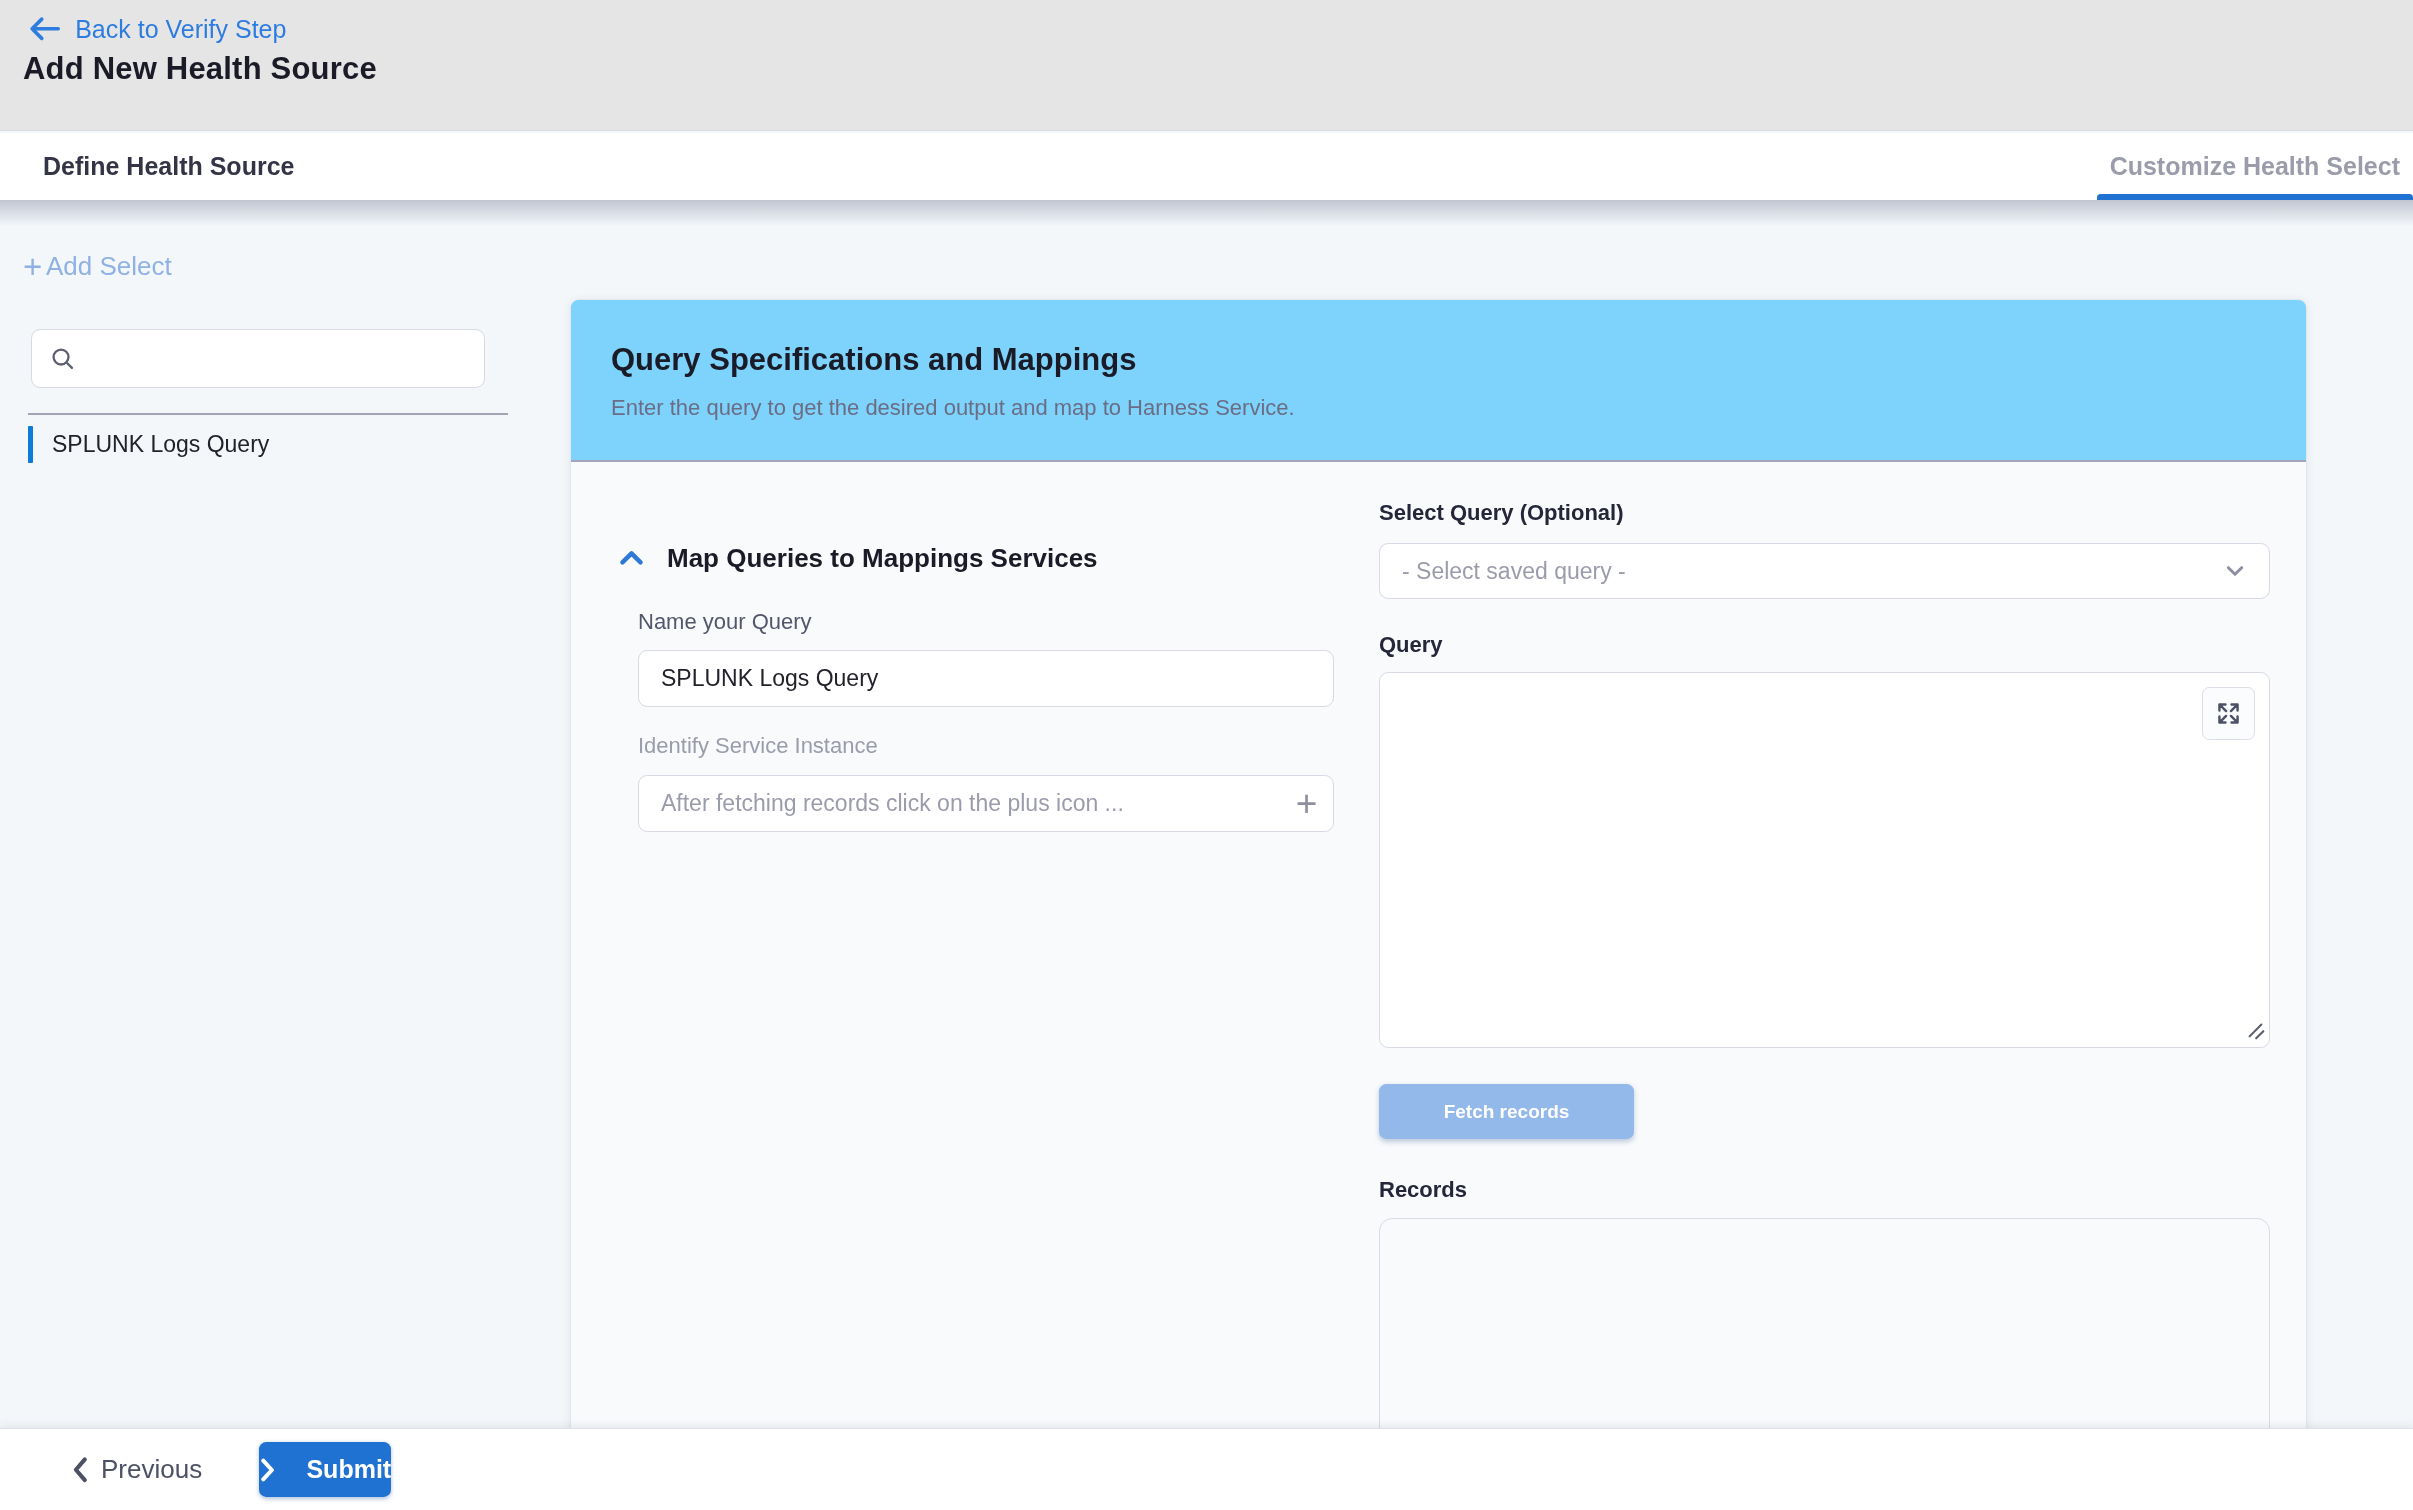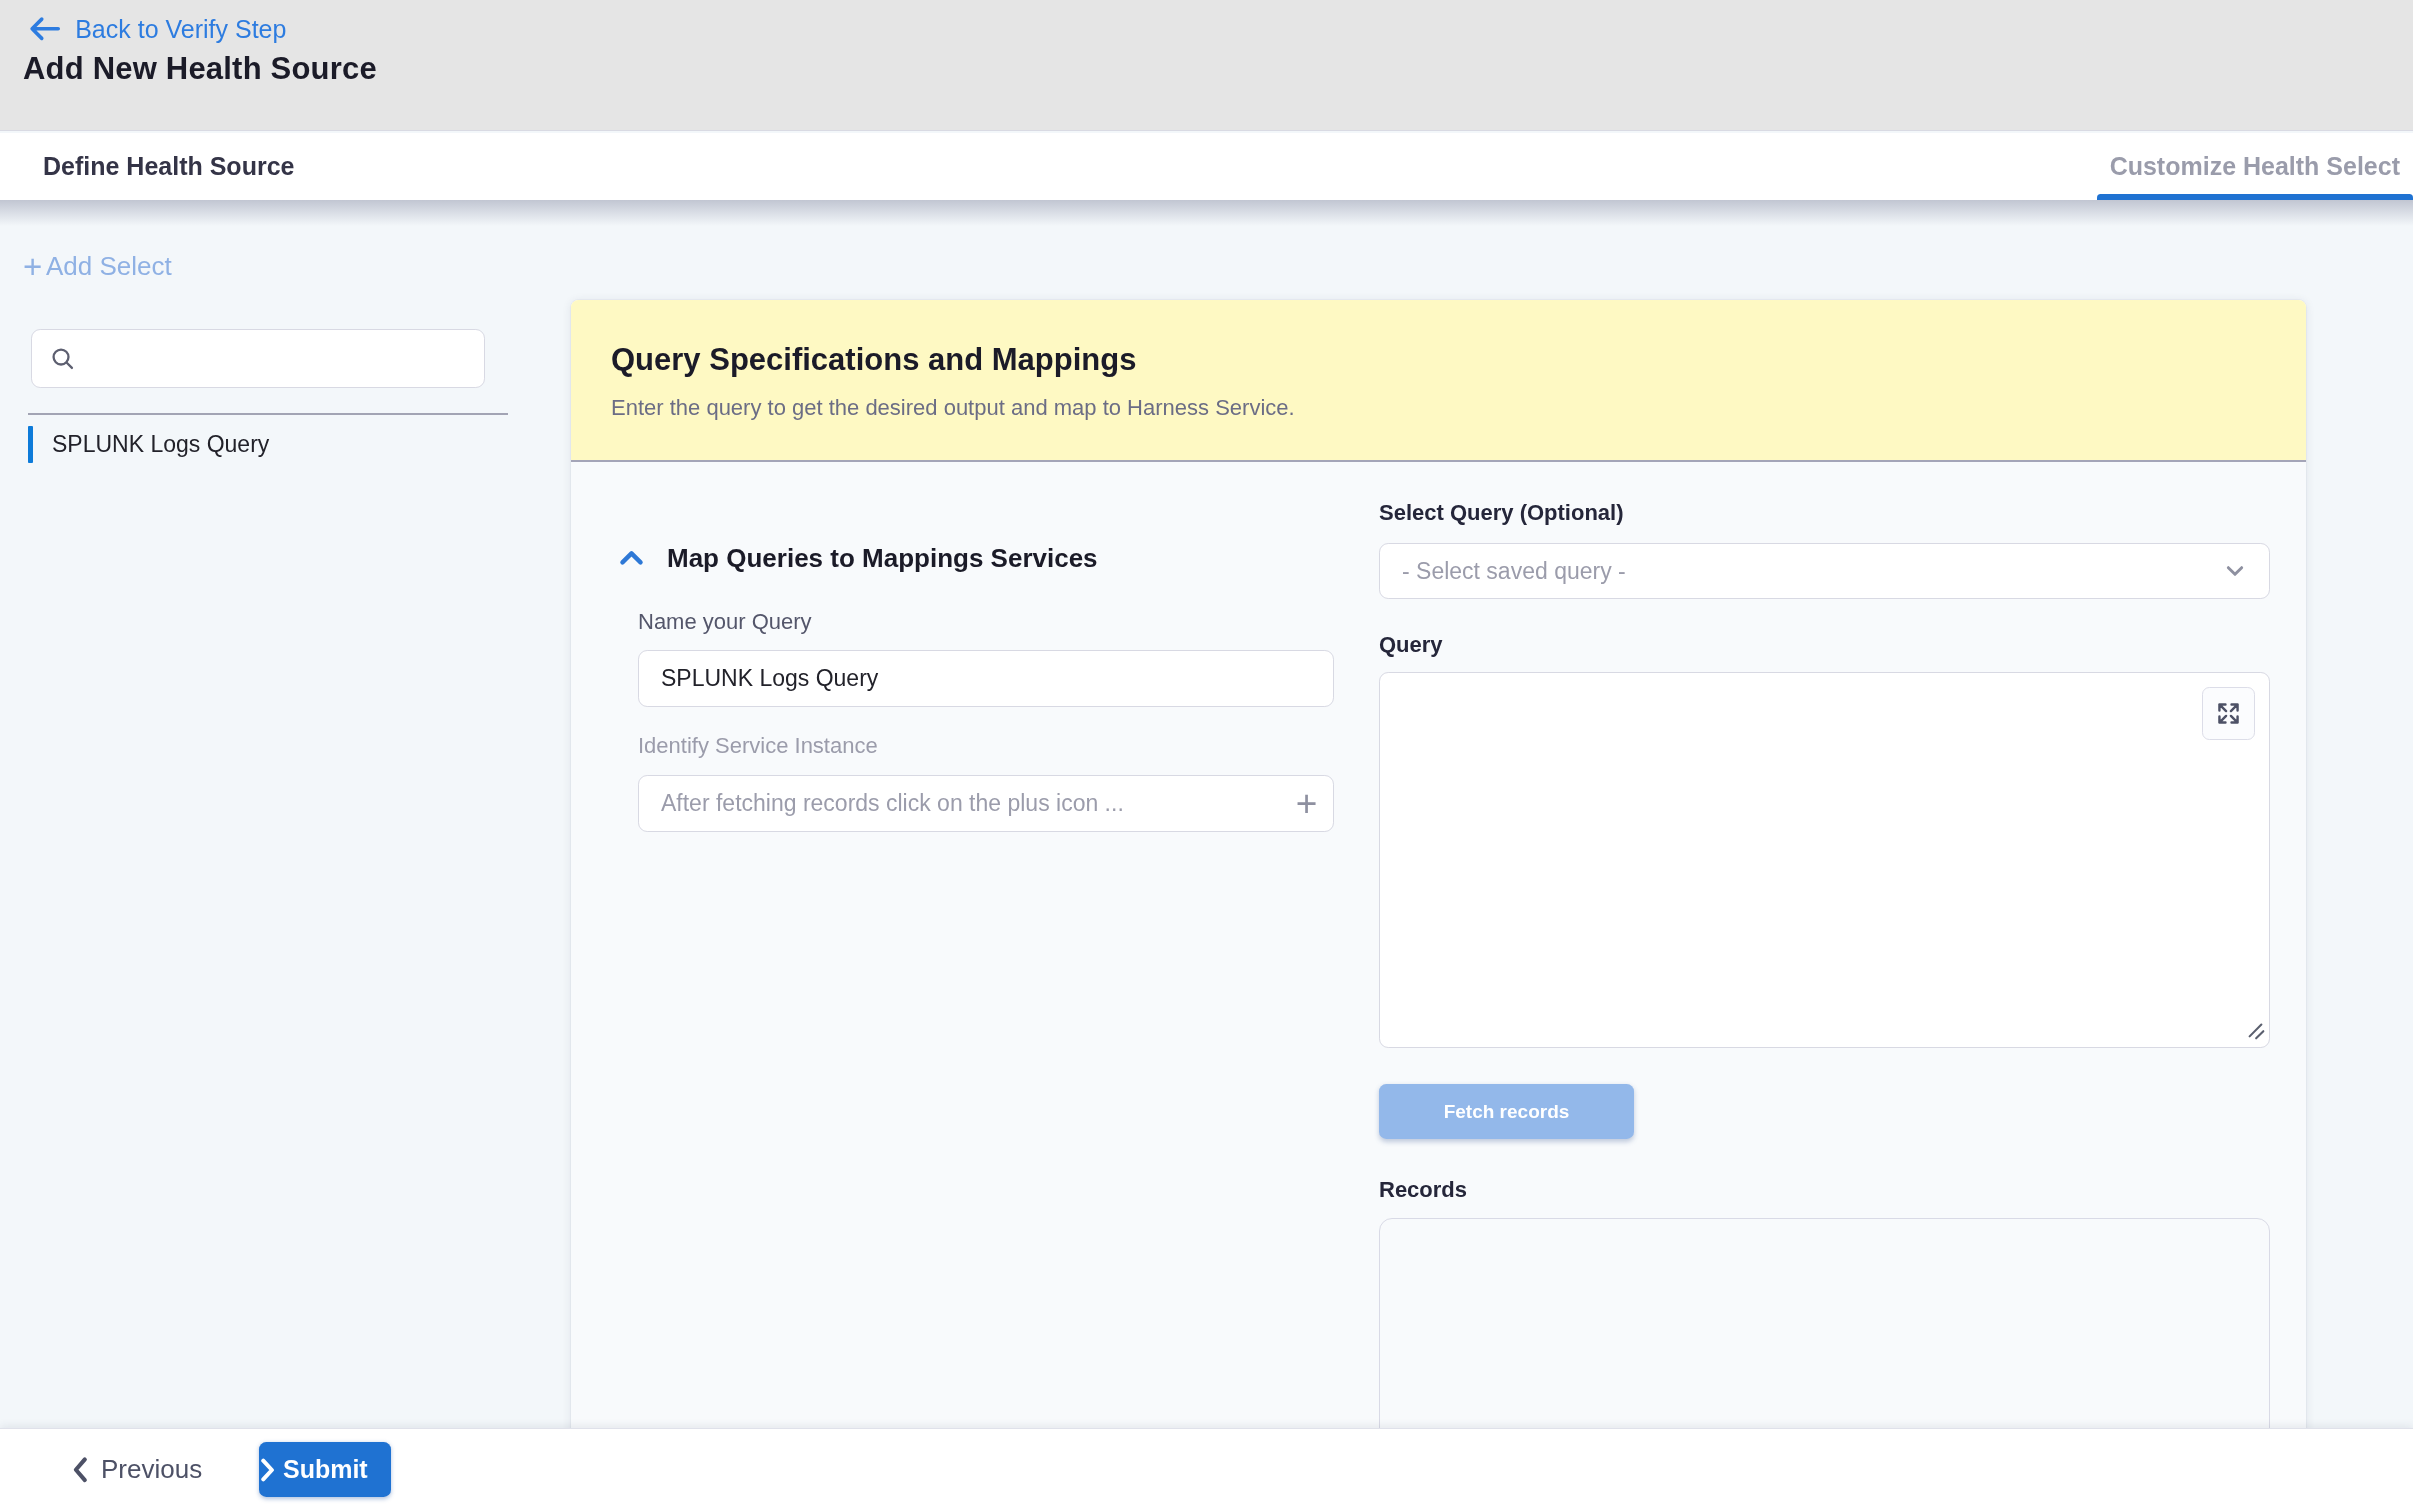--- a/index.html
+++ b/index.html
@@ -82,21 +82,21 @@
   }
   .query-item .q-label { margin-left:19px; font-size:23px; color:#22222a; }
 
   
   .card {
     position:absolute; left:571px; top:100px; width:1735px; bottom:0;
     background:#ffffff; border-radius:7.3px 7.3px 0 0;
     box-shadow:0 1.8px 9.2px rgba(40,45,80,.10), 0 0 0 0.9px rgba(40,45,80,.03);
     overflow:hidden;
   }
-  .card-header { position:relative; height:160px; background:#fef9c3; }
+  .card-header { position:relative; height:160px; background:#7dd3fc; }
   .card-title { position:absolute; left:40px; top:42px; font-size:31px; font-weight:700; color:#1b1b28; }
   .card-subtitle { position:absolute; left:40px; top:95px; font-size:22px; color:#6b6d85; }
   .card-divider { height:1.8px; background:#a4a5b8; }
   .card-body { position:absolute; top:162px; left:0; right:0; bottom:0; background:#f8fafc; overflow:hidden; }
 
   
   .section-header { position:absolute; left:45px; top:81px; display:flex; align-items:center; cursor:pointer; }
   .section-header .chev { width:31px; height:31px; }
   .section-title { margin-left:20px; font-size:26px; font-weight:700; color:#1b1b28; }
   .field-label { position:absolute; font-size:22px; font-weight:500; color:#54566b; }
@@ -158,21 +158,21 @@
   }
   .prev-btn {
     margin-left:70px; display:flex; align-items:center; gap:11px;
     background:none; border:none; color:#4d5166; font-size:26px; font-weight:500;
     font-family:inherit; cursor:pointer;
   }
   .submit-btn {
     margin-left:57px; width:132px; height:55px;
     background:var(--primary,#1f72d2); color:#fff; border:none; border-radius:7.3px;
     font-size:25px; font-weight:600; font-family:inherit; cursor:pointer;
-    display:flex; align-items:center; justify-content:flex-start; gap:7.3px;
+    display:flex; align-items:center; justify-content:space-between; gap:7.3px;
     box-shadow:0 1.8px 4.6px rgba(30,80,160,.35);
   }
 </style>
 </head>
 <body>
 
 <div id="app">
 
   <header class="top-header">
     <div class="back-link">

